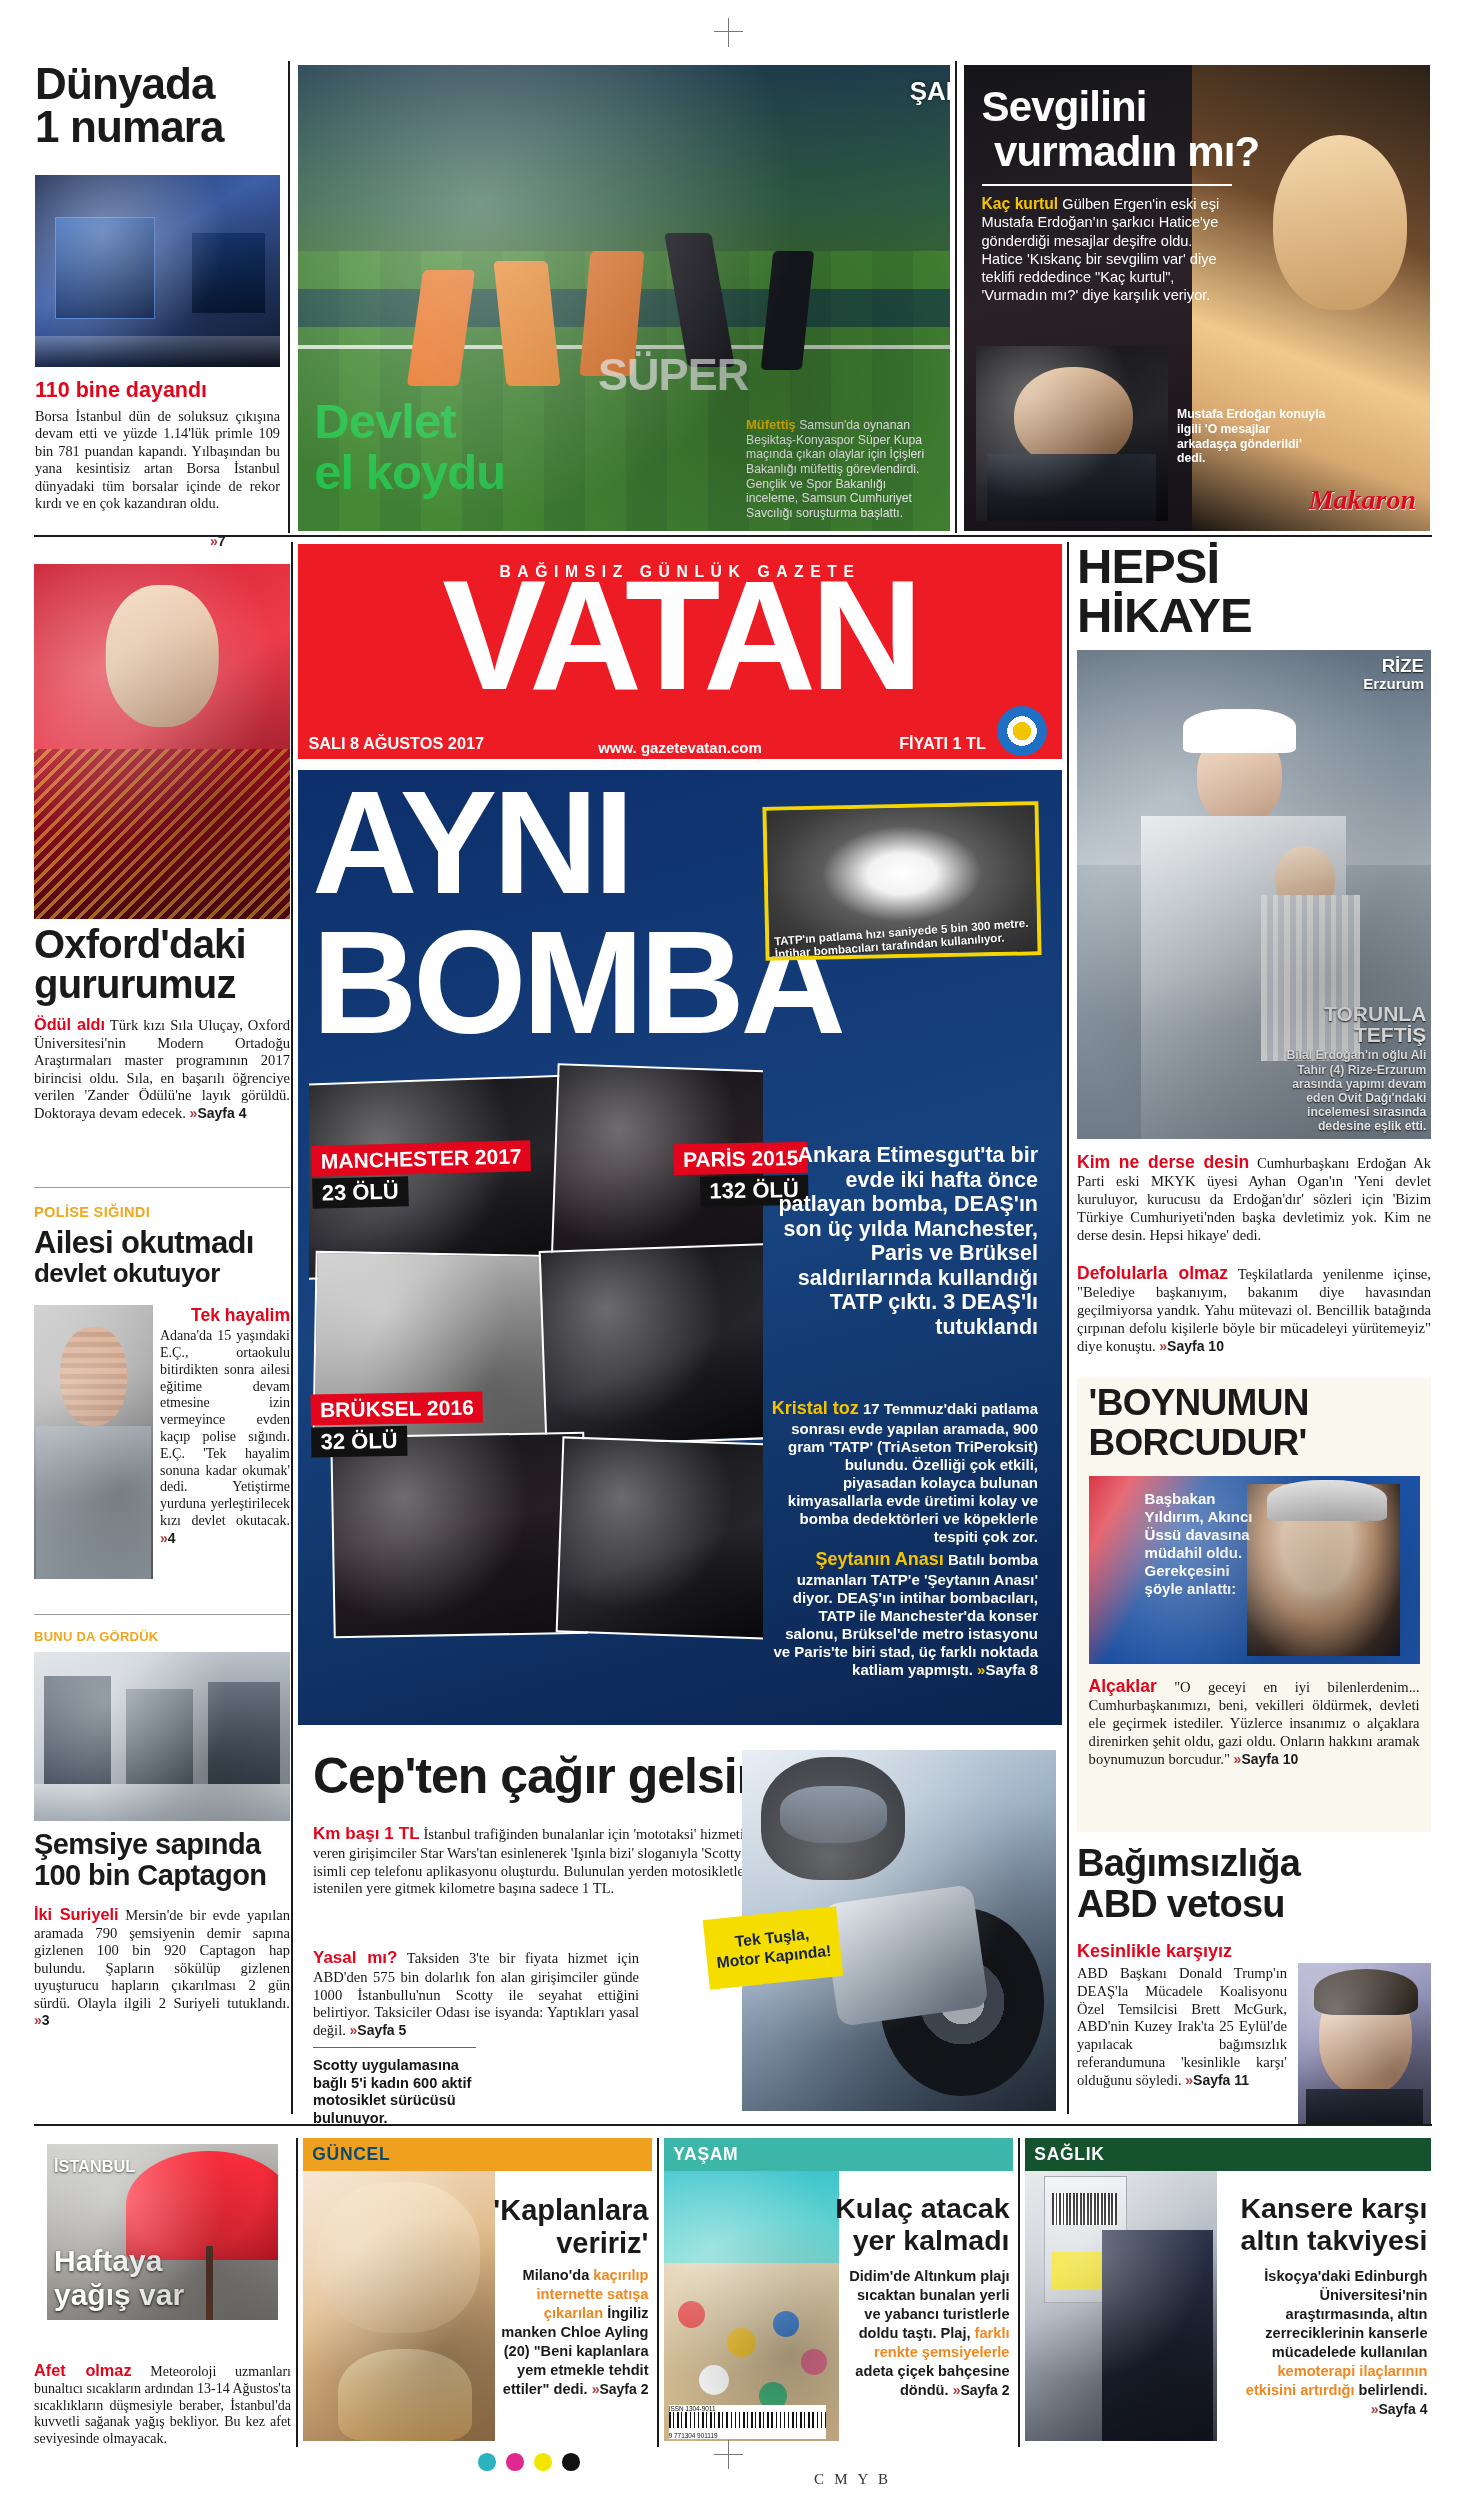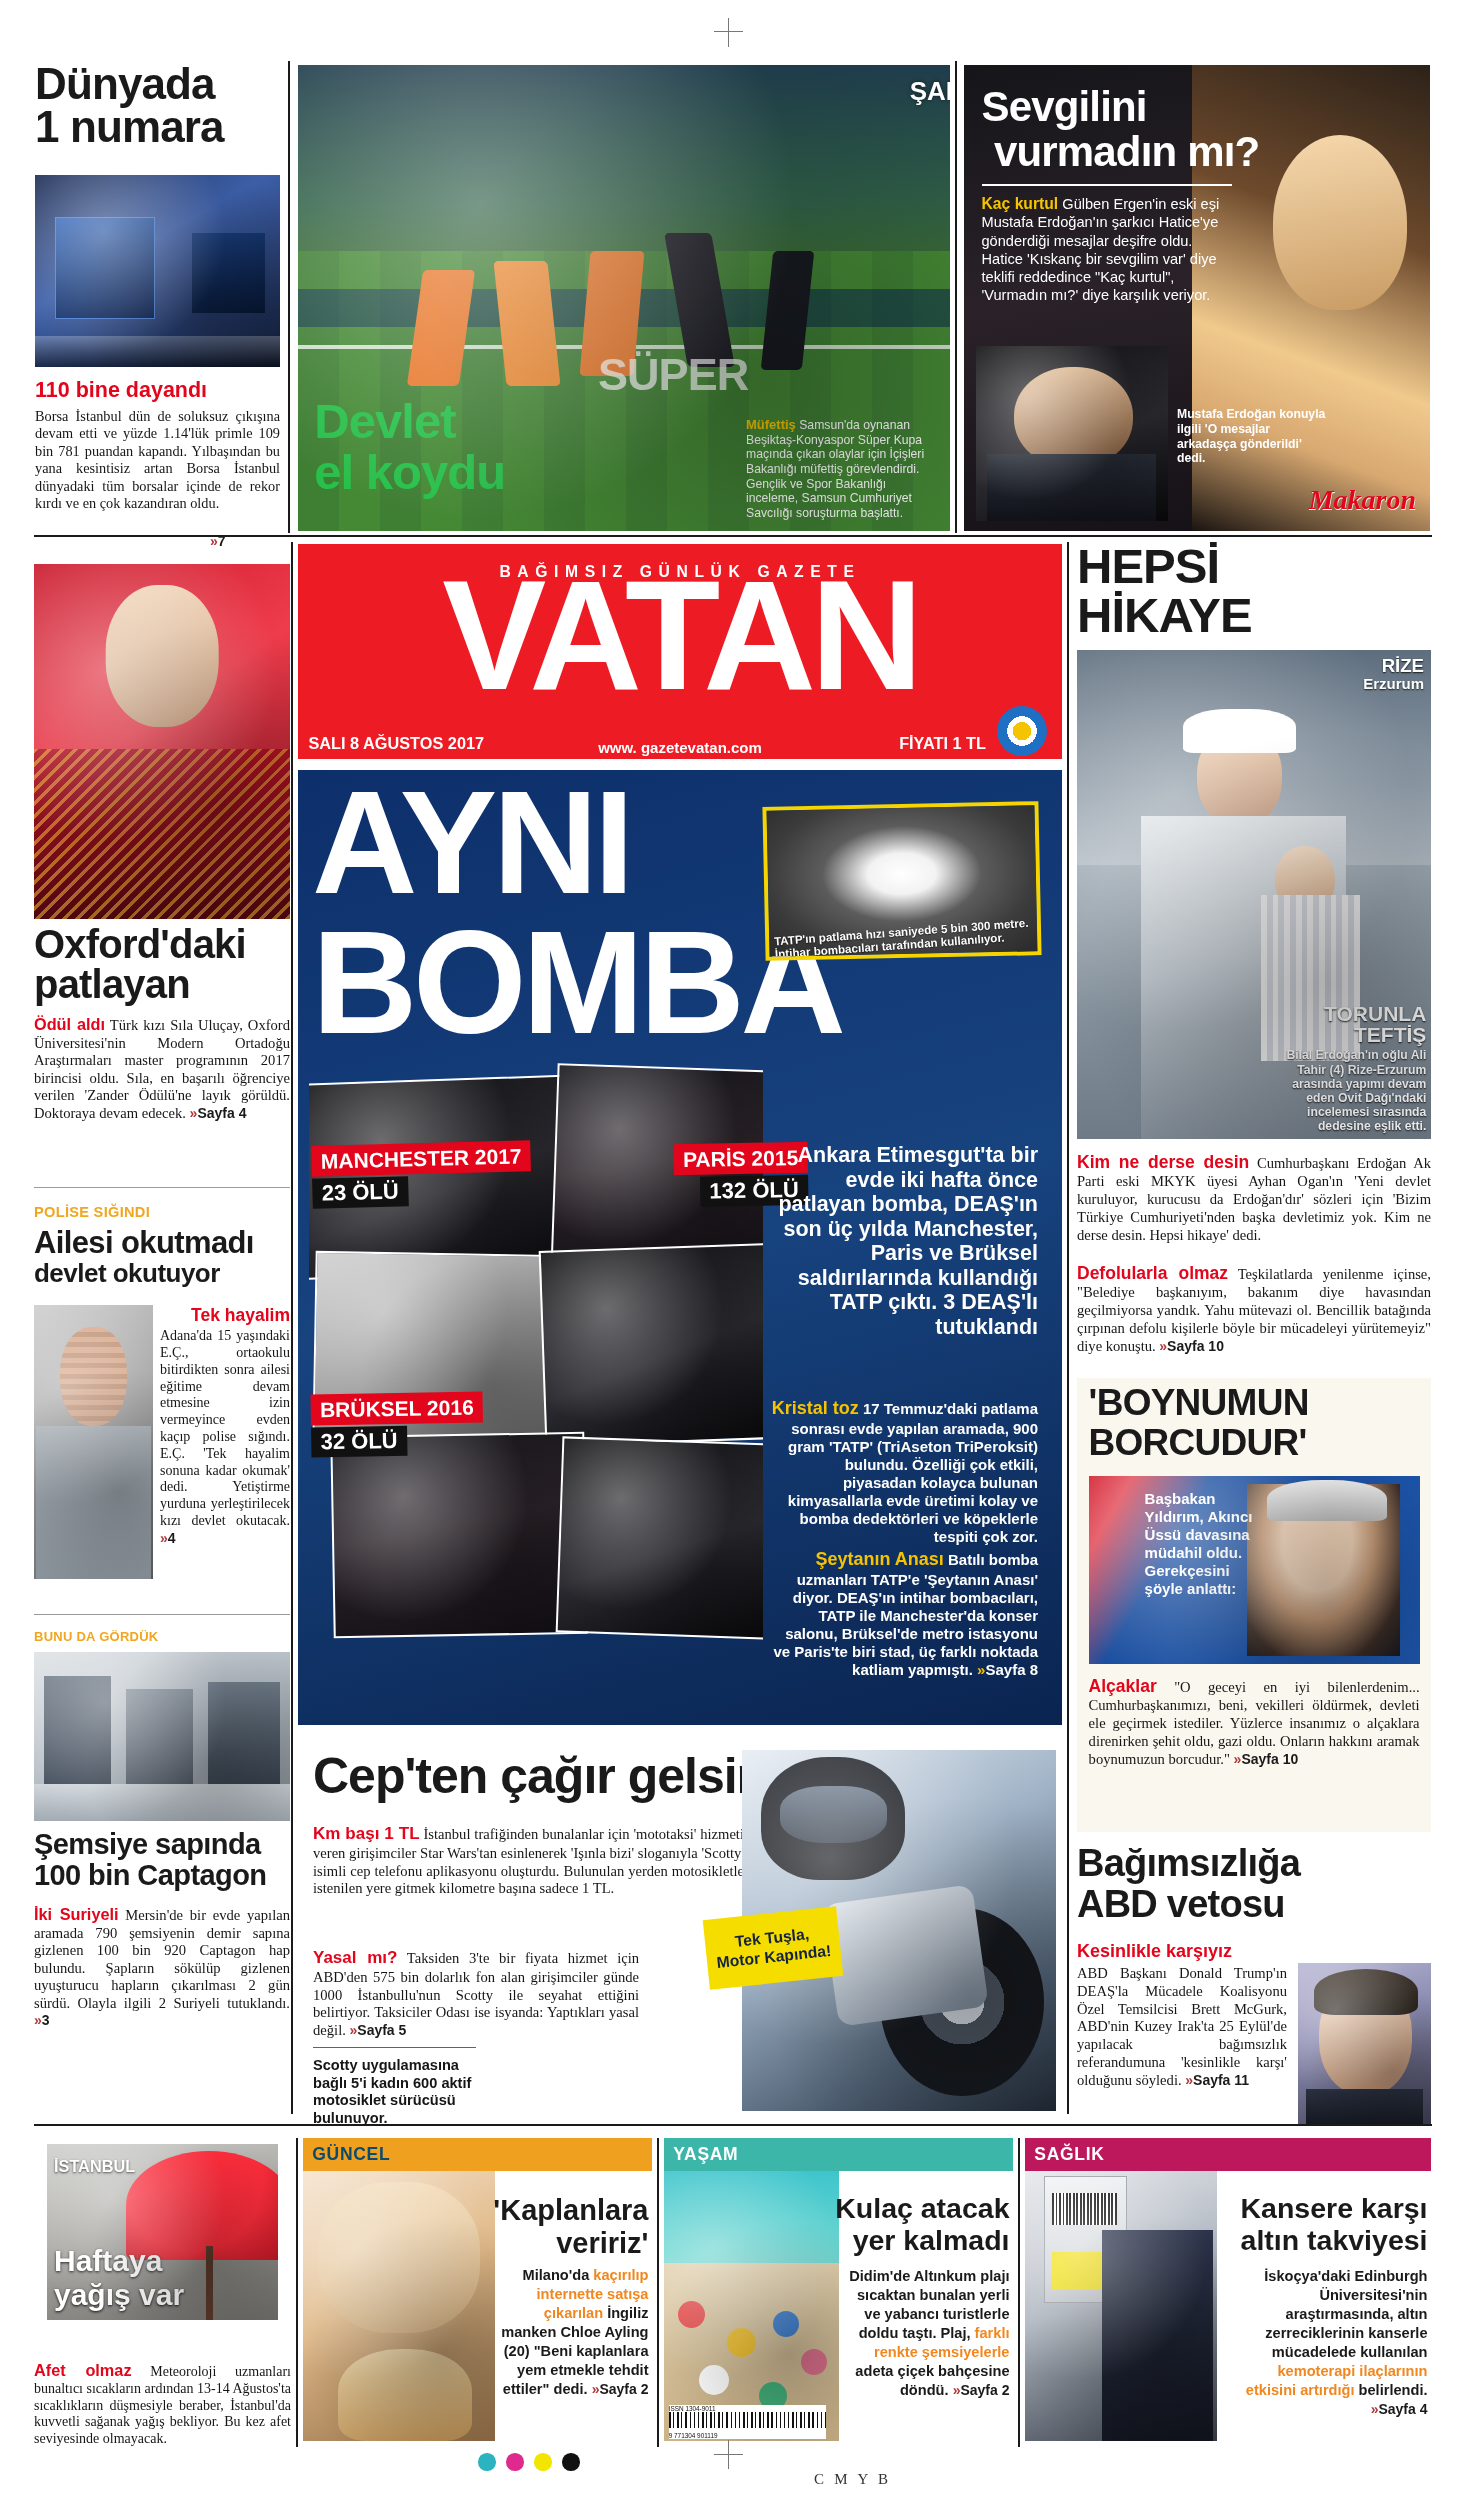--- a/index.html
+++ b/index.html
@@ -162,21 +162,21 @@
         background:linear-gradient(170deg,#f3d7bc,#c69a77);"></div>
       <div style="position:absolute;left:50%;top:2%;width:56%;height:44%;transform:translateX(-50%);border-radius:50% 50% 40% 40%;
         background:linear-gradient(170deg,#2b1b14,#120a07);z-index:-1;"></div>
       <div style="position:absolute;left:0;bottom:0;width:100%;height:48%;
         background:linear-gradient(180deg,#b01225 0%,#7e0c19 55%,#4d060f 100%);"></div>
       <div style="position:absolute;left:0;bottom:0;width:100%;height:48%;
         background:repeating-linear-gradient(135deg,rgba(255,200,60,.5) 0 3.5px,transparent 3.5px 9.3px);"></div>
     </div>
 
     <div class="hd" style="position:absolute;left:0;top:384px;font-size:40px;">Oxford'daki</div>
-    <div class="hd" style="position:absolute;left:0;top:424px;font-size:40px;">patlayan</div>
+    <div class="hd" style="position:absolute;left:0;top:424px;font-size:40px;">gururumuz</div>
     <div style="position:absolute;left:0;top:473px;width:256px;font-family:'Liberation Serif',serif;
                 font-size:14.6px;line-height:1.2;text-align:justify;color:#161616;">
       <span class="lead" style="font-size:16.3px;">Ödül aldı</span>
       <span>Türk kızı Sıla Uluçay, Oxford Üniversitesi'nin Modern Ortadoğu Araştırmaları master programının 2017 birincisi oldu. Sıla, en başarılı öğrenciye verilen 'Zander Ödülü'ne layık görüldü. Doktoraya devam edecek.</span>
       <span class="pg" style="font-size:14px;">
         <span class="chev">»</span><span>Sayfa 4</span>
       </span>
     </div>
 
     <div class="rule-thin" style="position:absolute;left:0;top:645px;"></div>
@@ -505,21 +505,21 @@
       <div style="position:absolute;left:0;top:7px;width:100%;height:16.3px;
         background:repeating-linear-gradient(90deg,#111 0 1.7px,#fff 1.7px 4.1px,#111 4.1px 5.2px,#fff 5.2px 8.2px);"></div>
       <div style="position:absolute;left:0;top:0;font-family:'Liberation Sans',sans-serif;font-size:6.4px;color:#111;">ISSN 1304-9011</div>
       <div style="position:absolute;left:0;bottom:0;font-family:'Liberation Sans',sans-serif;font-size:6.4px;color:#111;">9 771304 901119</div>
     </div>
   </div>
 
   <div class="blk" style="left:1018px;top:2138px;width:1.7px;height:309px;background:#1a1a1a;"></div>
 
   <div class="blk" style="left:1025px;top:2138px;width:406px;height:303px;">
-    <div style="position:absolute;left:0;top:0;width:406px;height:33px;background:#be185d;">
+    <div style="position:absolute;left:0;top:0;width:406px;height:33px;background:#14532d;">
       <span style="position:absolute;left:9.3px;top:5.8px;font-family:'Liberation Sans',sans-serif;font-weight:bold;
                    font-size:17.5px;color:#ffffff;letter-spacing:.04em;">SAĞLIK</span>
     </div>
     <div class="ph ph-chemo" style="position:absolute;left:0;top:33px;width:192px;height:270px;">
       <div style="position:absolute;left:10%;top:2%;width:42%;height:46%;
         background:linear-gradient(170deg,#f2f4f6,#c0c5cc);border:1.2px solid #9aa0a8;"></div>
       <div style="position:absolute;left:14%;top:8%;width:34%;height:12%;
         background:repeating-linear-gradient(90deg,#111 0 1.7px,#fff 1.7px 3.5px);"></div>
       <div style="position:absolute;left:14%;top:30%;width:36%;height:14%;background:#f2e11c;"></div>
       <div style="position:absolute;right:2%;top:22%;width:58%;height:78%;

